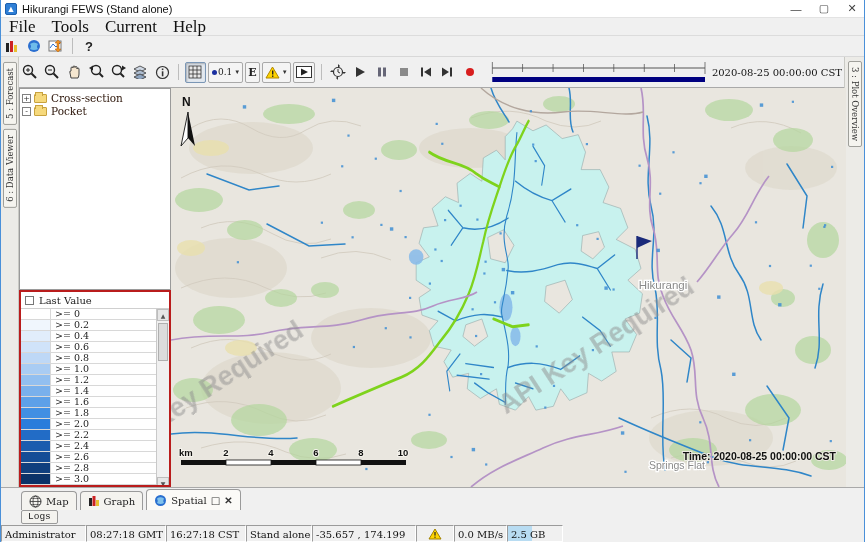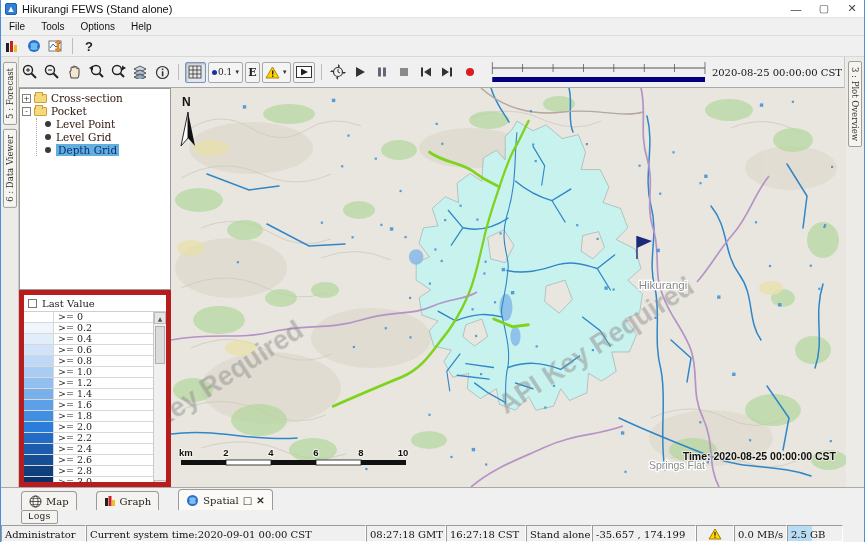--- a/index.html
+++ b/index.html
@@ -14,21 +14,21 @@
     display:flex; align-items:center; border-bottom:1px solid #e3e3e3; }
   .app-icon { width:12px; height:12px; background:#2f7fd6; border:1px solid #1b5fae; border-radius:2px;
     margin:0 5px 0 4px; color:#fff; font-size:9px; line-height:10px; text-align:center; }
   .title-text { font-size:11px; color:#111; }
   .win-controls { margin-left:auto; display:flex; height:100%; }
   .win-btn { width:28px; height:100%; display:flex; align-items:center; justify-content:center;
     font-size:11px; color:#444; }
   
   .menubar { position:absolute; left:0; top:18px; width:865px; height:18px; background:#f0f0f0;
     display:flex; align-items:center; border-bottom:1px solid #dcdcdc; }
-  .menu-item { font-size:10px; color:#111; padding:0 8px; }
+  .menu-item { font-size:17px; color:#111; padding:0 8px;font-family:Liberation Serif, serif; }
   
   .toolbar1 { position:absolute; left:0; top:36px; width:865px; height:21px; background:#f0f0f0;
     display:flex; align-items:center; border-bottom:1px solid #d8d8d8; }
   .toolbar2 { position:absolute; left:18px; top:57px; width:827px; height:31px; background:#f0f0f0;
     display:flex; align-items:center; border-bottom:1px solid #a9a9a9; }
   .tb-ico { width:22px; height:20px; display:flex; align-items:center; justify-content:center; }
   .tb-sep { width:1px; height:16px; background:#bdbdbd; margin:0 5px; }
   .tb-btn { border:1px solid #a9a9a9; background:#f4f4f4; height:21px; display:flex;
     align-items:center; justify-content:center; padding:0 2px; margin:0 1px; border-radius:2px; }
   .tb-btn.pressed { background:#e2e8ef; border-color:#7a96b5; box-shadow:inset 1px 1px 2px rgba(0,0,0,.25); }
@@ -57,21 +57,21 @@
     line-height:7px; text-align:center; color:#333; margin-right:3px; flex:none; }
   .folder { width:13px; height:9px; background:#f6d97c; border:1px solid #c8a23e; border-radius:1px;
     position:relative; margin-right:4px; flex:none; }
   .folder:before { content:""; position:absolute; left:0; top:-3px; width:6px; height:3px;
     background:#f6d97c; border:1px solid #c8a23e; border-bottom:none; }
   .bullet { width:6px; height:6px; border-radius:50%; background:#3a3a3a; margin:0 5px 0 2px; flex:none; }
   .tree-child { margin-left:14px; border-left:1px dotted #aaa; padding-left:6px; }
   .tree-label.selected { background:#62aedd; color:#0b2e7a; padding:0 2px; }
   
   .legendpanel { position:absolute; left:18px; top:290px; width:152px; height:197px; background:#fff;
-    border:5px solid #b91c1c; font-family:"DejaVu Serif", serif; font-size:10px; color:#222; overflow:hidden; }
+    border:2px solid #b91c1c; font-family:"DejaVu Serif", serif; font-size:10px; color:#222; overflow:hidden; }
   .lg-head { height:17px; display:flex; align-items:center; border-bottom:1px solid #cfcfcf; padding-left:4px; }
   .checkbox { width:9px; height:9px; border:1px solid #777; background:#fff; margin-right:5px; }
   .lg-body { position:relative; height:180px; }
   .lg-rows { position:absolute; left:0; top:0; right:13px; }
   .lg-row { display:flex; height:11px; border-bottom:1px solid #d8d8d8; }
   .lg-swatch { width:30px; border-right:1px solid #d8d8d8; flex:none; }
   .lg-label { padding:0 0 0 4px; line-height:10px; font-size:9.5px; }
   .scrollbar { position:absolute; right:0; top:0; bottom:0; width:13px; background:#f0f0f0;
     border-left:1px solid #c9c9c9; display:flex; flex-direction:column; }
   .sb-btn { height:12px; font-size:6px; color:#555; text-align:center; line-height:12px;
@@ -79,21 +79,21 @@
   .sb-track { flex:1; position:relative; }
   .sb-thumb { position:absolute; left:1px; right:1px; top:2px; height:38px; background:#dcdcdc;
     border:1px solid #b0b0b0; }
   .sb-btn.bottom { margin-top:auto; }
   
   .maparea { position:absolute; left:170px; top:88px; width:675px; height:399px; background:#e9e6df; }
   
   .bottombar { position:absolute; left:0; top:487px; width:865px; height:23px; background:#f0f0f0;
     border-top:1px solid #a9a9a9; display:flex; align-items:flex-end; padding-left:20px; }
   .btab { display:flex; align-items:center; gap:4px; background:#f4f3ef; border:1px solid #9a9a9a;
-    border-bottom:none; border-radius:4px 4px 0 0; height:19px; padding:0 7px; margin-right:19px;
+    border-bottom:none; border-radius:4px 4px 0 0; height:19px; padding:0 7px; margin-right:3px;
     font-family:"DejaVu Serif", serif; font-size:10px; color:#222; }
   .btab.active { background:#fbfaf7; height:21px;text-align:right; }
   .btab .glyph { font-size:10px; color:#333; }
   .logsrow { position:absolute; left:0; top:510px; width:865px; height:15px; background:#f0f0f0; }
   .logs-btn { position:absolute; left:20px; top:0px; height:14px; padding:0 6px; background:#f4f3ef;
     border:1px solid #9a9a9a; border-radius:2px; font-family:Liberation Mono, monospace; font-size:9.5px;
     color:#222; line-height:12px; }
   
   .statusbar { position:absolute; left:0; top:525px; width:865px; height:17px; background:#f0f0f0;
     display:flex; font-family:"DejaVu Serif", serif; font-size:10px; color:#111; }
@@ -113,21 +113,21 @@
     <div class="win-controls">
       <div class="win-btn">—</div>
       <div class="win-btn">▢</div>
       <div class="win-btn">✕</div>
     </div>
   </div>
 
   <div class="menubar">
     <div class="menu-item">File</div>
     <div class="menu-item">Tools</div>
-    <div class="menu-item">Options</div>
+    <div class="menu-item">Current</div>
     <div class="menu-item">Help</div>
   </div>
 
   <div class="toolbar1">
     <div class="tb-ico">
       <svg width="14" height="14">
           <rect x="1" y="4" width="3" height="9" fill="#222"></rect>
           <rect x="5" y="2" width="3" height="11" fill="#cc2222"></rect>
           <rect x="9" y="6" width="3" height="7" fill="#e8c030"></rect>
         </svg>
@@ -310,34 +310,20 @@
   <div class="treepanel">
     <div class="tree-row">
       <span class="expander">+</span>
       <span class="folder"></span>
       <span class="tree-label">Cross-section</span>
     </div>
     <div class="tree-row">
       <span class="expander">-</span>
       <span class="folder"></span>
       <span class="tree-label">Pocket</span>
-    </div>
-    <div class="tree-child">
-      <div class="tree-row">
-        <span class="bullet"></span>
-        <span class="tree-label">Level Point</span>
-      </div>
-      <div class="tree-row">
-        <span class="bullet"></span>
-        <span class="tree-label">Level Grid</span>
-      </div>
-      <div class="tree-row">
-        <span class="bullet"></span>
-        <span class="tree-label selected">Depth Grid</span>
-      </div>
     </div>
   </div>
 
   <div class="legendpanel">
     <div class="lg-head">
       <span class="checkbox"></span>
       <span>Last Value</span>
     </div>
     <div class="lg-body">
       <div class="lg-rows">
@@ -687,21 +673,20 @@
       <span class="glyph" style="font-weight:bold;">✕</span>
     </div>
   </div>
 
   <div class="logsrow">
     <div class="logs-btn">Logs</div>
   </div>
 
   <div class="statusbar">
     <div class="st-cell" style="width:85px">Administrator</div>
-    <div class="st-cell" style="width:280px">Current system time:2020-09-01 00:00 CST</div>
     <div class="st-cell" style="width:80px">08:27:18 GMT</div>
     <div class="st-cell" style="width:80px">16:27:18 CST</div>
     <div class="st-cell" style="width:66px">Stand alone</div>
     <div class="st-cell" style="width:104px">-35.657 , 174.199</div>
     <div class="st-cell" style="width:38px; justify-content:center;">
       <svg width="14" height="12">
           <polygon points="7,1 13,11 1,11" fill="#ffd400" stroke="#a08000" stroke-width="1"></polygon>
           <rect x="6.4" y="4" width="1.2" height="3.6" fill="#222"></rect>
           <rect x="6.4" y="8.6" width="1.2" height="1.2" fill="#222"></rect>
         </svg>

